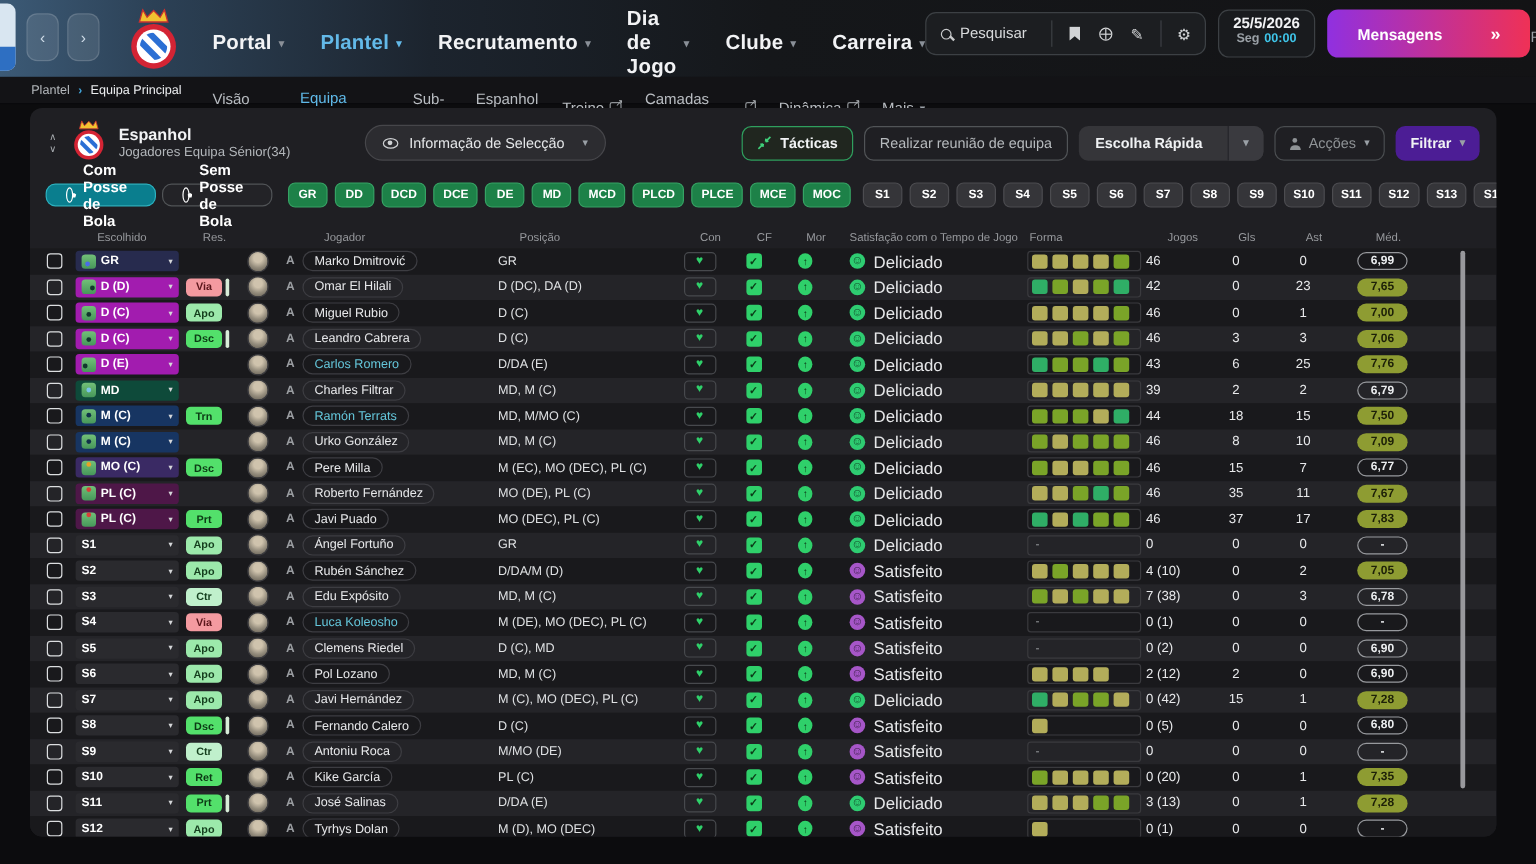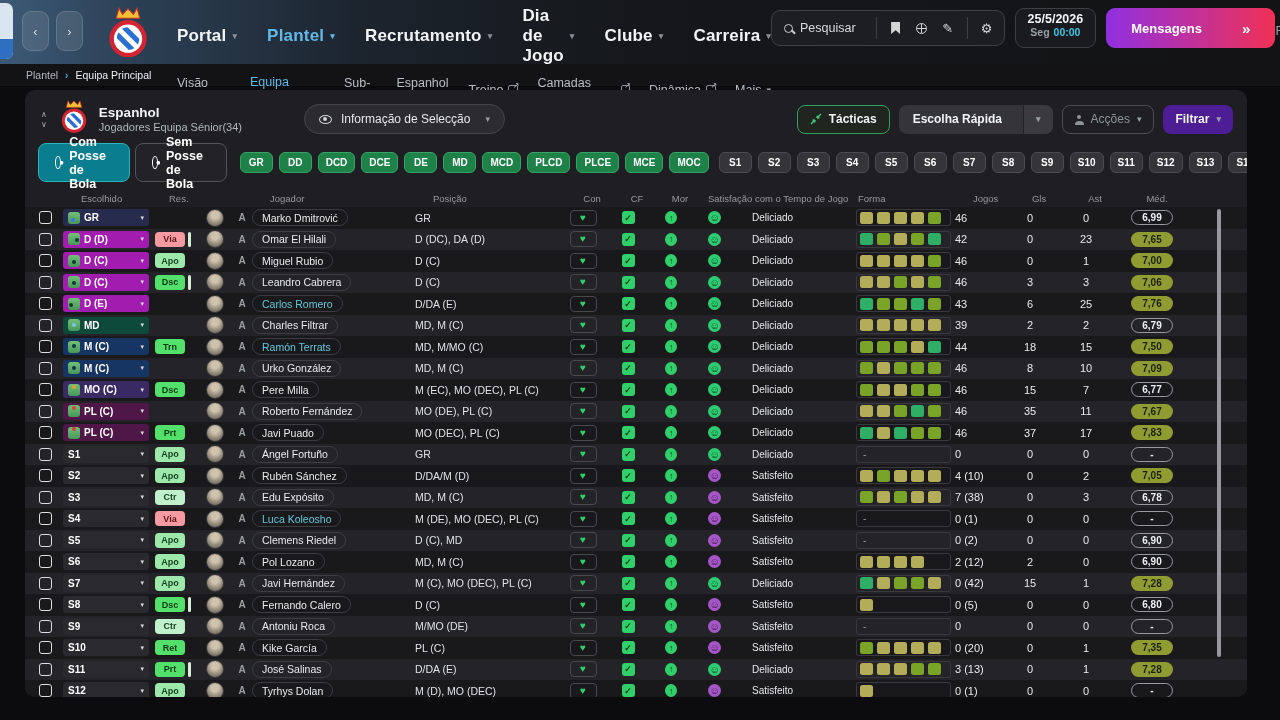--- a/index.html
+++ b/index.html
@@ -86,21 +86,21 @@
   .btn-quick { background:#353539; color:#f0f2f4; font-weight:700; padding:0; overflow:hidden; }
   .btn-quick .q-lbl { padding:0 14px; }
   .btn-quick .q-chev { border-left:1px solid #242428; background:#3a3a3f; height:100%; display:flex; align-items:center; padding:0 12px; }
   .btn-actions { border:1px solid #4a4d50; color:#8f9396; background:transparent; }
   .btn-filter { background:#4c1d95; color:#f0f2f4; font-weight:700; }
   .person-ic { width:9px; height:9px; position:relative; }
   .person-ic:before { content:""; position:absolute; left:2.5px; top:0; width:4px; height:4px; border-radius:50%; background:#8f9396; }
   .person-ic:after { content:""; position:absolute; left:0; bottom:-1px; width:9px; height:4px; border-radius:4px 4px 0 0; background:#8f9396; }
 
   .controls-row { display:flex; align-items:center; padding:0 14px 0 13px; margin-top:9px; height:31px; }
-  .toggle { height:39px; border-radius:8px; display:flex; align-items:center; gap:8px; padding:0 16px; font-size:12.5px; font-weight:700; color:#fff; }
+  .toggle { height:19px; border-radius:8px; display:flex; align-items:center; gap:8px; padding:0 16px; font-size:12.5px; font-weight:700; color:#fff; }
   .toggle.on { background:#0a7e8e; border:1px solid #2cb2c0; }
   .toggle.off { background:#232327; border:1px solid #515457; margin-left:5px; }
   .ball { width:13px; height:13px; border:1.4px solid #fff; border-radius:50%; position:relative; }
   .ball:after { content:""; position:absolute; left:3.5px; top:3.5px; width:4px; height:4px; background:#fff; clip-path:polygon(50% 0,100% 38%,81% 100%,19% 100%,0 38%); }
   .chips { display:flex; gap:6px; margin-left:13px; }
   .chip { height:21px; min-width:33px; padding:0 7px; border-radius:6px; display:flex; align-items:center; justify-content:center;
     font-size:10px; font-weight:700; color:#fff; }
   .chip.green { background:#1d8148; border:1px solid #36a264; }
   .chip.grey { background:#353539; border:1px solid #4c4c50; }
 
@@ -138,21 +138,21 @@
   .posi { font-size:10.5px; color:#dfe1e3; white-space:nowrap; }
   .conbox { width:27px; height:16px; border:1px solid #47494d; border-radius:4px; display:flex; align-items:center; justify-content:center; margin:0 auto; }
   .heart { color:#2fd06a; font-size:10px; line-height:10px; }
   .cfbox { width:13px; height:13px; background:#2fd06a; border-radius:3px; color:#0b3a17; font-size:9px; font-weight:700;
     display:flex; align-items:center; justify-content:center; margin:0 auto; }
   .morb { width:12px; height:13px; background:#2fd06a; border-radius:50%; color:#0b3a17; font-size:8.5px; font-weight:700;
     display:flex; align-items:center; justify-content:center; margin:0 auto; }
   .satc { display:flex; align-items:center; gap:7px; padding-left:16px; }
   .satic { width:13px; height:13px; border-radius:50%; display:flex; align-items:center; justify-content:center; font-size:10px; color:rgba(0,0,0,.65); }
   .satic.d { background:#2ecc71; } .satic.s { background:#a656c8; }
-  .sattx { font-size:10px; color:#e6e7e9;margin-left:24px; }
+  .sattx { font-size:14px; color:#e6e7e9; }
   .formbox { width:95px; height:17px; border:1px solid #3a3a3e; border-radius:3px; display:flex; align-items:center; gap:4px; padding:0 3px; margin-left:6px; }
   .fsq { width:13px; height:12px; border-radius:2.5px; }
   .fsq.o { background:#b3ad5a; } .fsq.g { background:#7aa428; } .fsq.t { background:#2fae66; }
   .fdash { color:#9b9ea2; font-size:10px; padding-left:3px; }
   .numc { font-size:11px; color:#e8e9eb; white-space:nowrap; }
   .ctr-al { text-align:center; }
   .avgpill { width:42px; height:15px; border-radius:9px; font-size:10px; font-weight:700; display:flex; align-items:center; justify-content:center; margin-left:14px; }
   .avgpill.filled { background:#8e9c32; color:#1d2008; }
   .avgpill.outline { border:1px solid #97999d; color:#eceef0; }
   .scrollthumb { position:absolute; right:26px; top:2px; width:4px; height:448px; background:#98989c; border-radius:2px; }
@@ -337,20 +337,23 @@
         <span>Informação de Selecção</span>
         <span class="chev" style="margin-left:6px;">▾</span>
       </div>
       <div class="head-actions">
         <div class="btn btn-tactics">
           <svg width="12" height="12" viewBox="0 0 12 12">
               <path d="M1 11 L5 7 M5 7 l-2.4.3 M5 7 l-.3 2.4 M11 1 L7 5 M7 5 l2.4-.3 M7 5 l.3-2.4" stroke="#3fd07a" stroke-width="1.4" fill="none"></path>
             </svg>
           <span>Tácticas</span>
         </div>
+        <div class="btn btn-meeting">
+            <span>Realizar reunião de equipa</span>
+          </div>
         <div class="btn btn-quick">
           <span class="q-lbl">Escolha Rápida</span>
           <span class="q-chev">
               <span class="chev">▾</span>
             </span>
         </div>
         <div class="btn btn-actions">
           <span class="person-ic"></span>
           <span>Acções</span>
             <span class="chev">▾</span>

